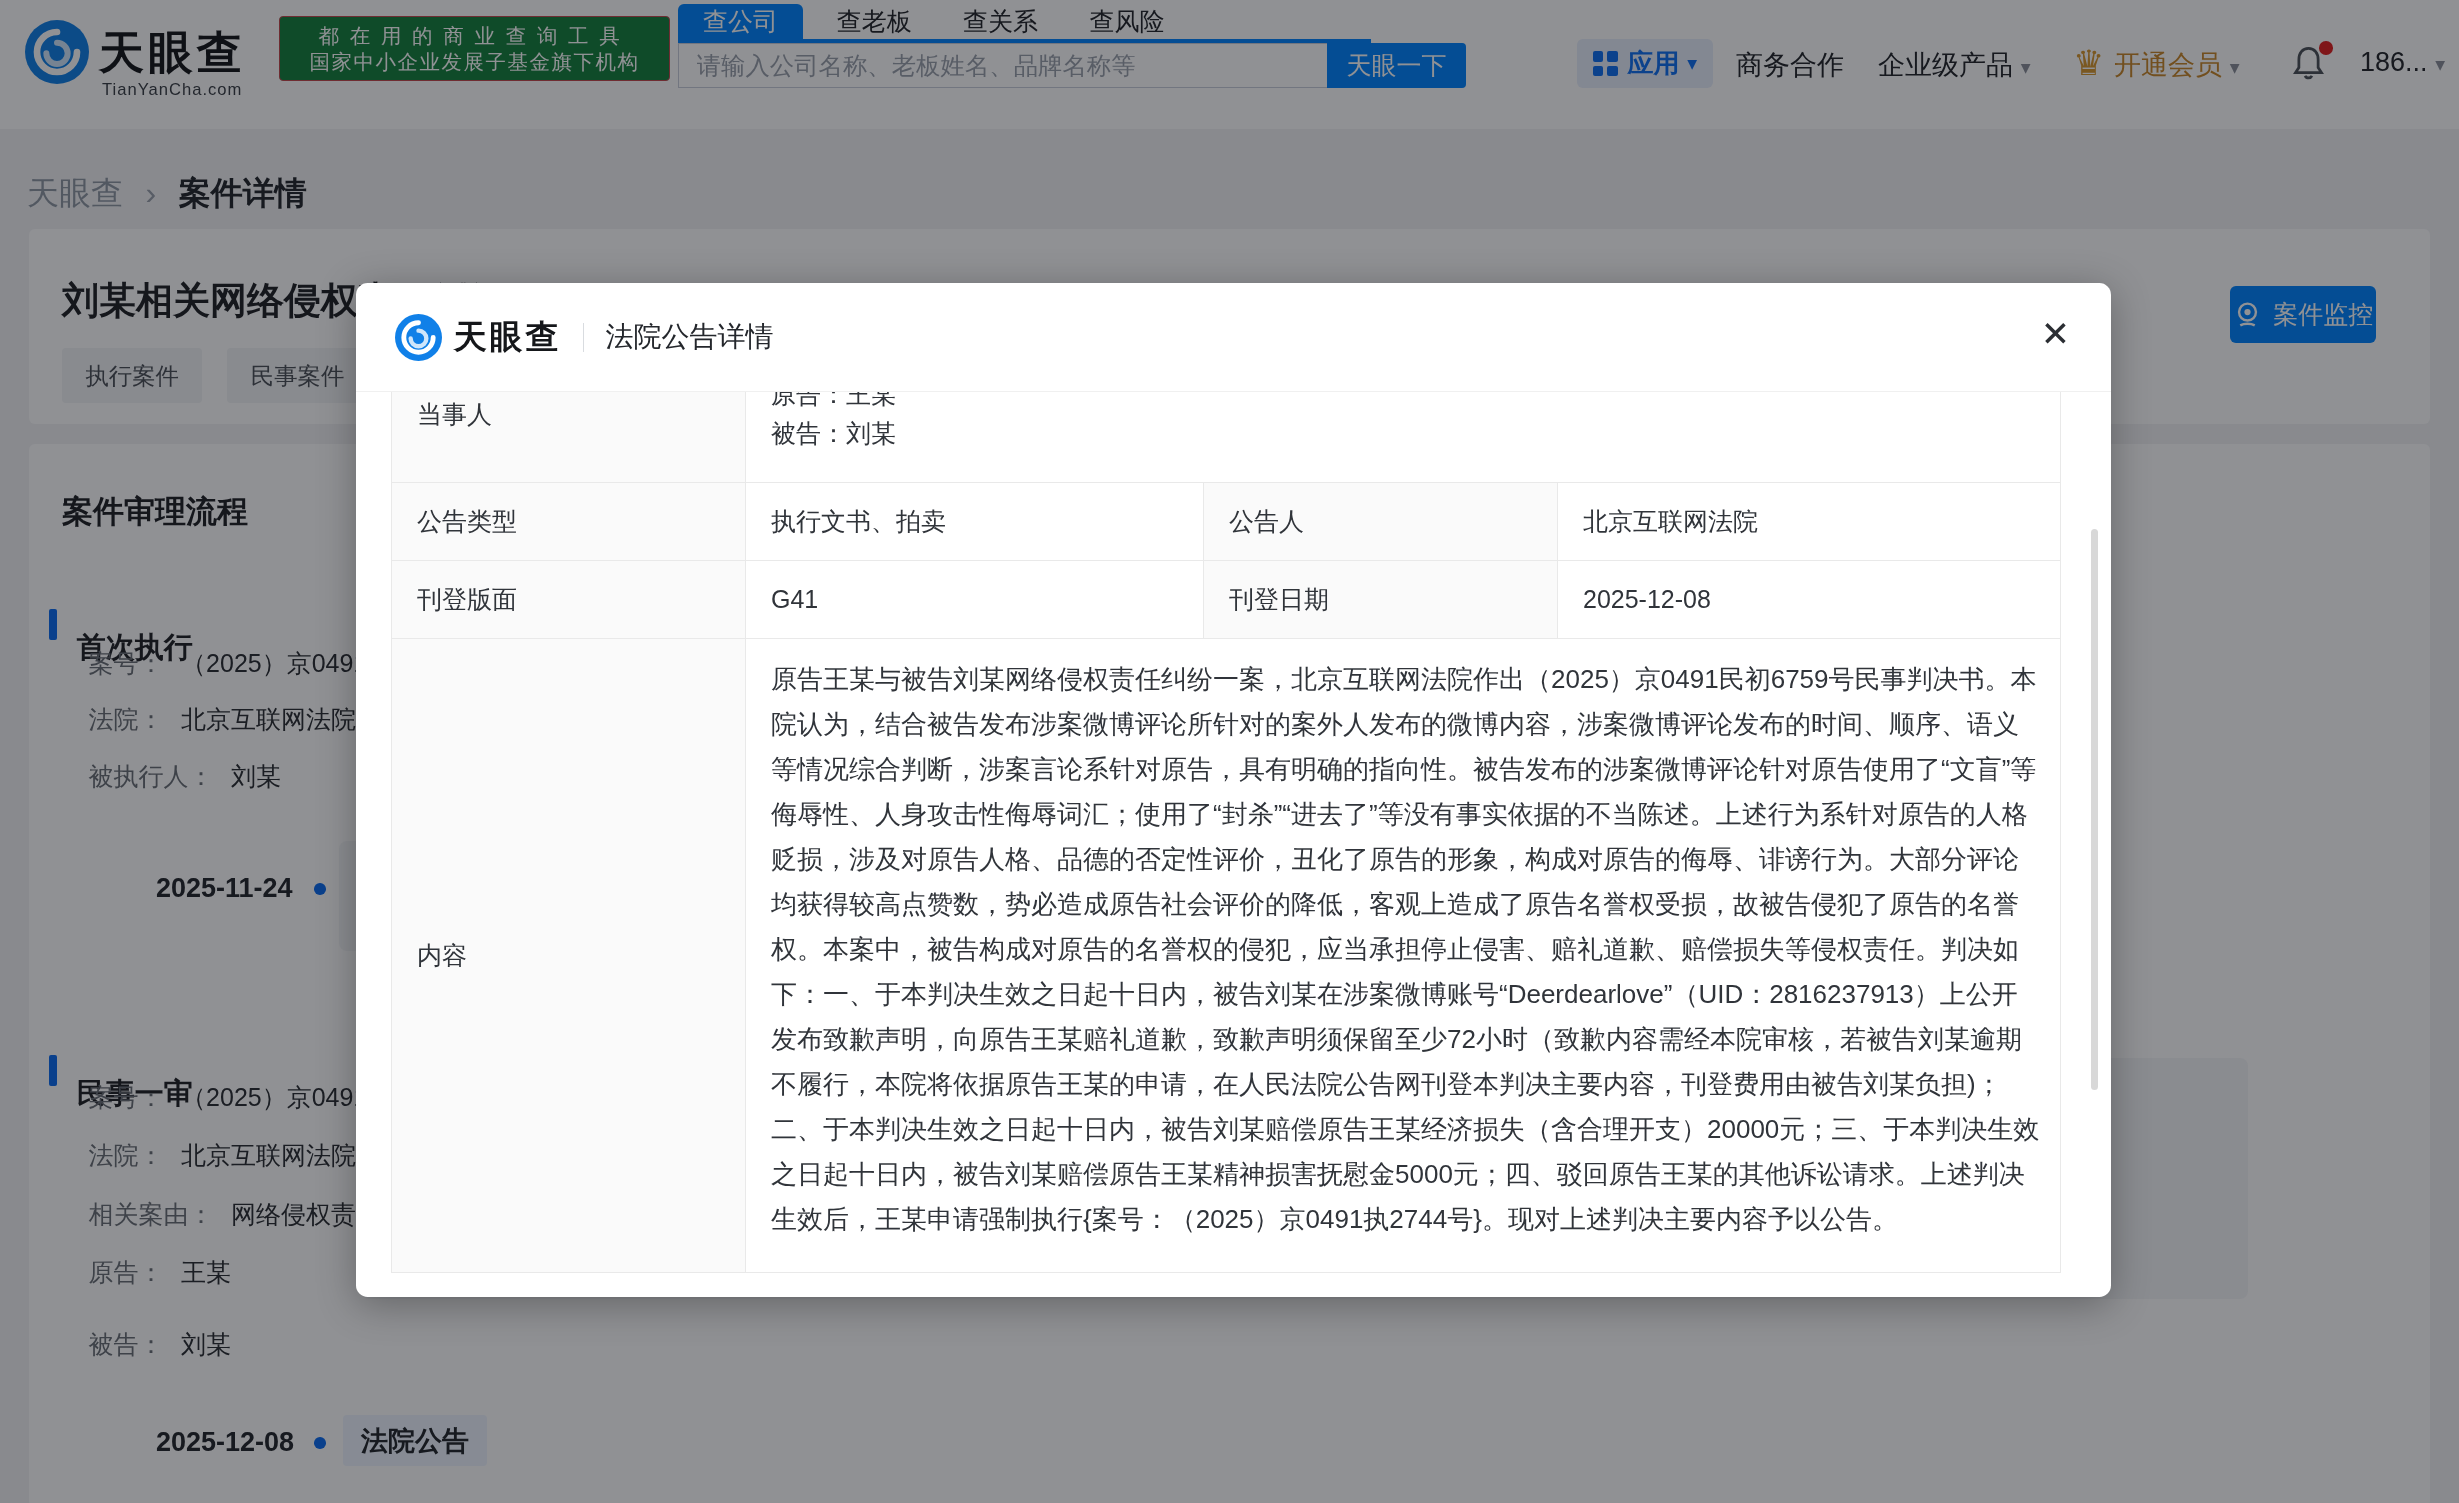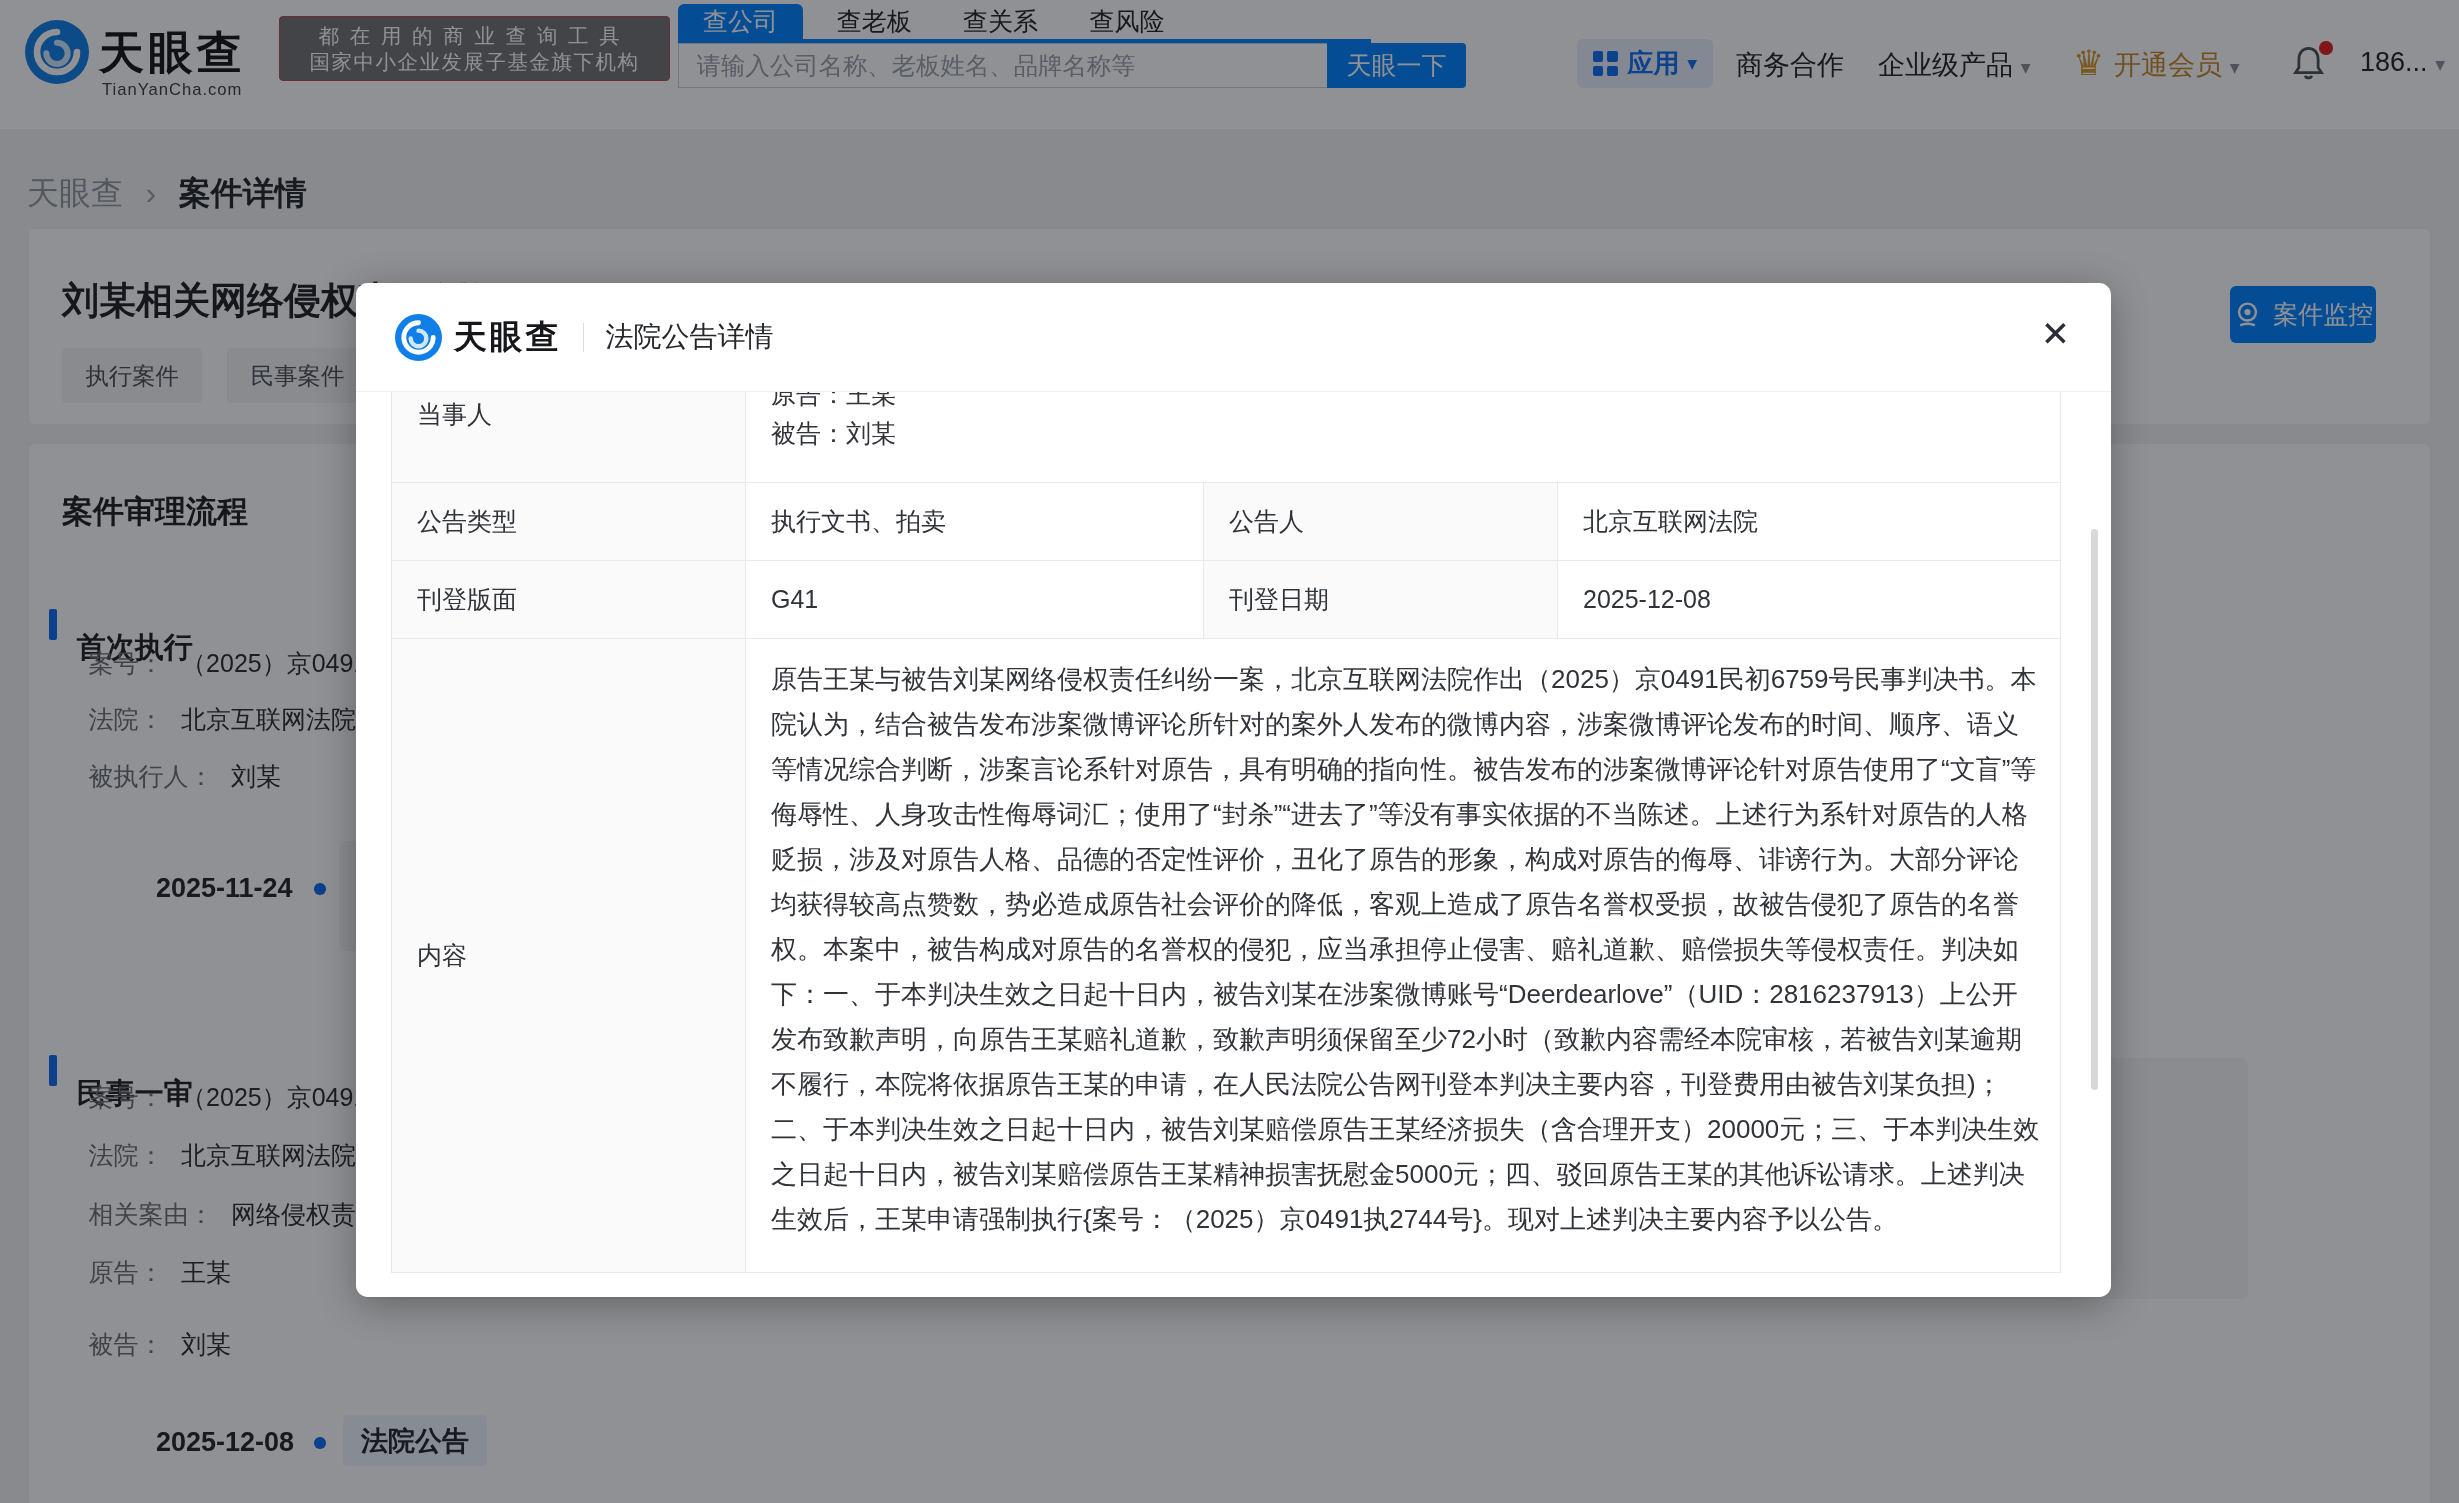--- a/index.html
+++ b/index.html
@@ -5,21 +5,21 @@
   * { margin:0; padding:0; box-sizing:border-box; }
   body { font-family:"Liberation Sans","DejaVu Sans",sans-serif; background:#e9eaec; }
   .screen { position:relative; width:2460px; height:1504px; background:#f2f3f5; overflow:hidden; }
 
   
   .topbar { position:absolute; left:0; top:0; width:2460px; height:129px; background:#ffffff; }
   .logo { position:absolute; left:25px; top:9.8px; width:254px; height:107px; }
   .logo-icon { position:absolute; left:0; top:9.8px; width:64px; height:64px; }
   .logo-cn { position:absolute; left:74px; top:13.7px; font-size:45px; font-weight:bold; color:#15171a; letter-spacing:3.9px; }
   .logo-en { position:absolute; left:77px; top:70px; font-size:16.6px; color:#3a3f46; letter-spacing:1px; }
-  .promo { position:absolute; left:279px; top:15.6px; width:391px; height:65px; background:#737373; border:1px solid #c3474d; border-radius:3.9px; color:#fff; text-align:center; padding-top:6.8px; }
+  .promo { position:absolute; left:279px; top:15.6px; width:391px; height:65px; background:#15803d; border:1px solid #c3474d; border-radius:3.9px; color:#fff; text-align:center; padding-top:6.8px; }
   .promo .l1 { font-size:20.5px; letter-spacing:10.7px; line-height:26px; }
   .promo .l2 { font-size:20.5px; letter-spacing:1.5px; line-height:26px; }
 
   .tabs { position:absolute; left:678px; top:3.9px; height:35px; }
   .tab { display:inline-block; font-size:25px; color:#23262b; line-height:35px; padding:0 17.6px; vertical-align:top; cursor:pointer; }
   .tab.active { background:#0084ff; color:#fff; border-radius:5.9px 5.9px 0 0; padding:0 25px; }
   .tab + .tab { margin-left:11.7px; }
   .tabline { position:absolute; left:678px; top:39px; width:693px; height:3.9px; background:#0084ff; }
   .searchbox { position:absolute; left:678px; top:43px; width:650px; height:45px; border:1px solid #c9cedb; border-right:none; background:#0369a1; }
   .searchbox input { width:100%; height:100%; border:none; outline:none; font-size:24.4px; color:#333; padding:0 17.6px; font-family:inherit; }

